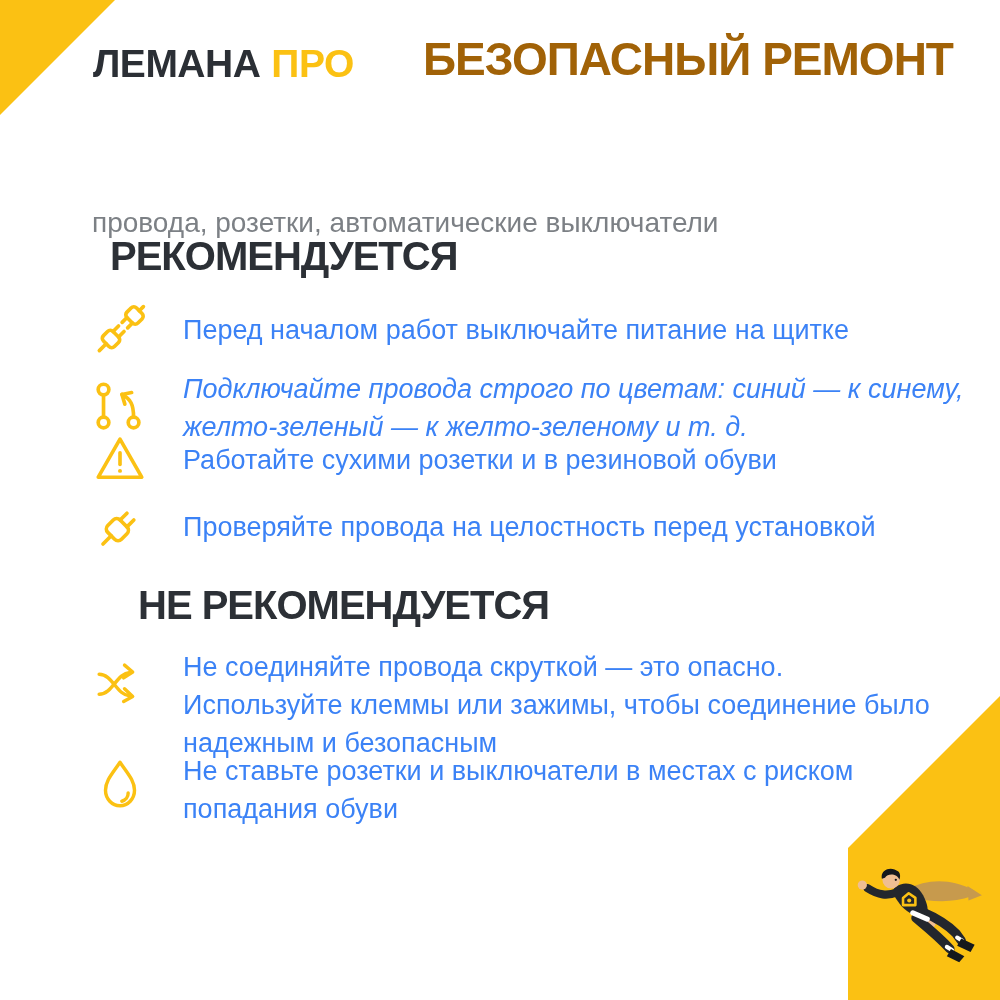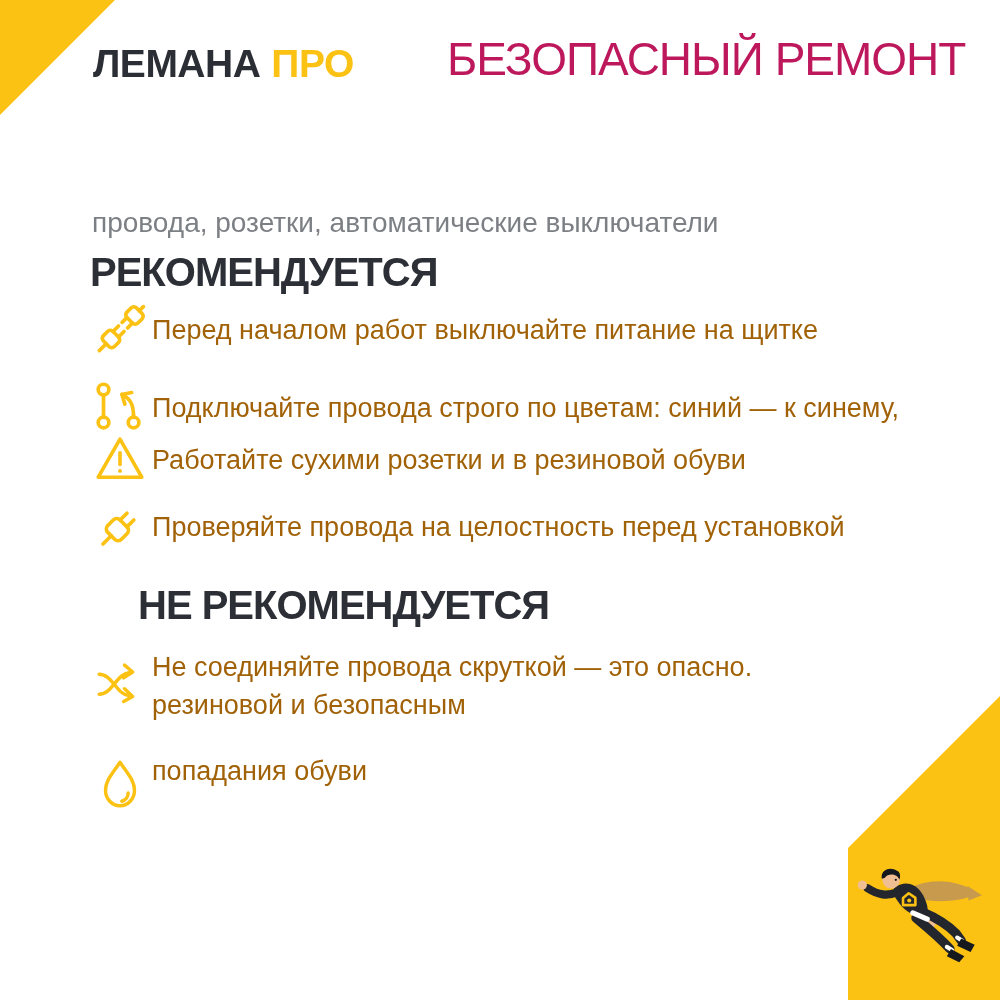--- a/index.html
+++ b/index.html
@@ -24,54 +24,55 @@
     clip-path:polygon(0 50%,100% 0,100% 100%,0 100%);
   }
   
   .logo{
     position:absolute;left:93px;top:41px;
     font-size:39px;font-weight:bold;letter-spacing:-0.5px;line-height:1.2;
     color:#2B2F35;white-space:nowrap;
   }
   .logo .pro{color:#FBC113;margin-left:11px;}
   .program-title{
-    position:absolute;left:447px;top:32px;
-    font-size:46px;font-weight:normal;letter-spacing:-1px;line-height:1.2;
-    color:#be185d;white-space:nowrap;
+    position:absolute;left:423px;top:32px;
+    font-size:46px;font-weight:bold;letter-spacing:-1px;line-height:1.2;
+    color:#a16207;white-space:nowrap;
   }
   
   .page-title{
     position:absolute;left:90px;top:116px;
     font-size:47px;font-weight:bold;letter-spacing:-0.5px;line-height:1.2;
     color:#2E3338;white-space:nowrap;
   }
   .page-subtitle{
     position:absolute;left:92px;top:173px;
     font-size:28px;line-height:1.3;color:#7C8085;white-space:nowrap;margin-top:32px;
   }
   
   .section-heading{
     position:absolute;left:90px;
     font-size:40px;font-weight:bold;letter-spacing:-1px;line-height:1.2;
     color:#2C3036;white-space:nowrap;
   }
-  #rec-heading{top:248px;}
+  #rec-heading{top:232px;margin-left:20px;}
   #notrec-heading{top:581px;margin-left:48px;}
   
   .item{
     position:absolute;left:88px;
     display:flex;align-items:center;
   }
   .item.top{align-items:flex-start;justify-content:space-between;}
   .item .icon{
     width:64px;height:64px;flex:0 0 64px;
     display:flex;align-items:center;justify-content:center;
   }
   .item .text{
-    font-size:27px;line-height:38px;color:#a16207;
+    margin-left:31px;
+    font-size:27px;line-height:38px;color:#3b82f6;
     max-width:740px;
   }
   .item .text span{display:block;white-space:nowrap;}
   svg{display:block;}
 </style>
 </head>
 <body>
 
 <div class="poster">
 
@@ -95,33 +96,34 @@
           <rect x="34" y="8" width="16" height="14" rx="4"></rect>
           <path d="M38,22 V29 M46,22 V29 M42,8 V2"></path>
         </g>
       </svg>
     </span>
     <div class="text">
       <span>Перед началом работ выключайте питание на щитке</span>
     </div>
   </div>
 
-  <div class="item" style="top:372px;height:72px;">
+  <div class="item" style="top:372px;height:72px;font-style:italic;">
     <span class="icon">
       <svg width="62" height="62" viewBox="0 0 64 64" fill="none" stroke="#FBC113" stroke-width="3.8" stroke-linecap="round" stroke-linejoin="round">
         <circle cx="15" cy="13" r="5.5"></circle>
         <circle cx="15" cy="47" r="5.5"></circle>
         <circle cx="46" cy="47" r="5.5"></circle>
         <path d="M15,18.5 V41.5"></path>
         <path d="M46,41.5 C46,28 43,23 34,18"></path>
         <path d="M34,18 l10,-2 M34,18 l3,10"></path>
       </svg>
     </span>
     <div class="text">
       <span>Подключайте провода строго по цветам: синий — к синему,</span>
+      <span>желто-зеленый — к желто-зеленому и т. д.</span>
     </div>
   </div>
 
   <div class="item" style="top:426px;height:68px;">
     <span class="icon">
       <svg width="58" height="58" viewBox="0 0 64 64" fill="none" stroke="#FBC113" stroke-width="4" stroke-linecap="round" stroke-linejoin="round">
         <path d="M32,9 L56,51 H8 Z"></path>
         <path d="M32,24 V37"></path>
         <circle cx="32" cy="44" r="2.2" fill="#FBC113" stroke="none"></circle>
       </svg>
@@ -151,32 +153,34 @@
     <span class="icon" style="margin-top:6px;">
       <svg width="58" height="58" viewBox="0 0 64 64" fill="none" stroke="#FBC113" stroke-width="3.8" stroke-linecap="round" stroke-linejoin="round">
         <path d="M9,41 C24,41 28,18 43,17"></path>
         <path d="M37,9 L46,16.5 L36,23"></path>
         <path d="M9,19 C24,19 28,42 43,43"></path>
         <path d="M37,35 L46,43.5 L36,49"></path>
       </svg>
     </span>
     <div class="text">
       <span>Не соединяйте провода скруткой — это опасно.</span>
-      <span>резиновой и безопасным</span>
+      <span>Используйте клеммы или зажимы, чтобы соединение было</span>
+      <span>надежным и безопасным</span>
     </div>
   </div>
 
   <div class="item top" style="top:752px;">
     <span class="icon">
       <svg width="58" height="58" viewBox="0 0 64 64" fill="none" stroke="#FBC113" stroke-width="3.8" stroke-linecap="round" stroke-linejoin="round">
         <path d="M32,8 C40,20 48,28 48,39 A16,17 0 1 1 16,39 C16,28 24,20 32,8 Z"></path>
         <path d="M41,42 A9,9 0 0 1 34,51"></path>
       </svg>
     </span>
     <div class="text">
+      <span>Не ставьте розетки и выключатели в местах с риском</span>
       <span>попадания обуви</span>
     </div>
   </div>
 
   <div class="corner-br">
     <svg style="position:absolute;left:4px;top:170px;" width="134" height="104" viewBox="0 0 130 100">
 
       <path d="M54,22 C72,12 96,11 118,23 C121,25 120,28 116,29 C96,36 76,34 57,30 Z" fill="#C79A4D"></path>
       <path d="M112,19 L126,28 L113,33 Z" fill="#C79A4D"></path>
 

